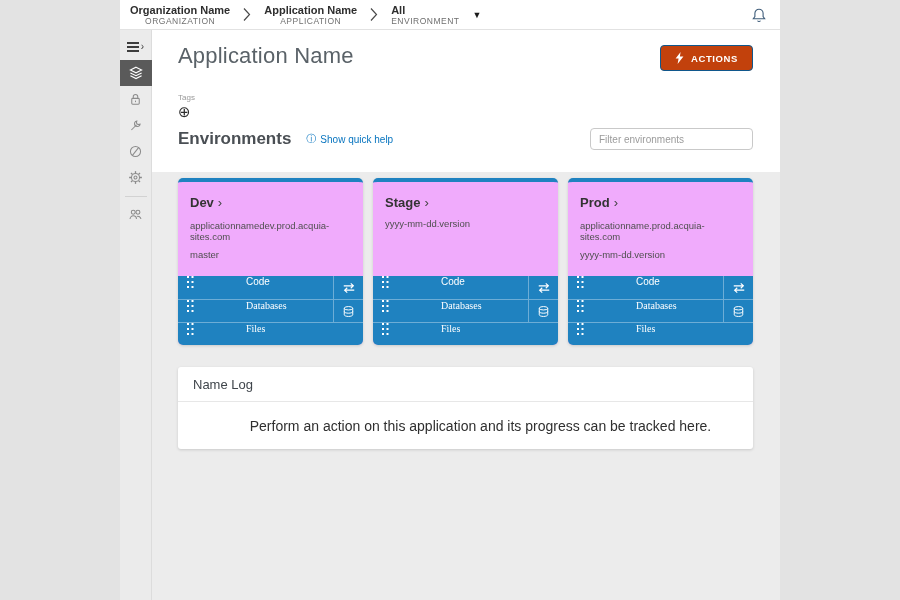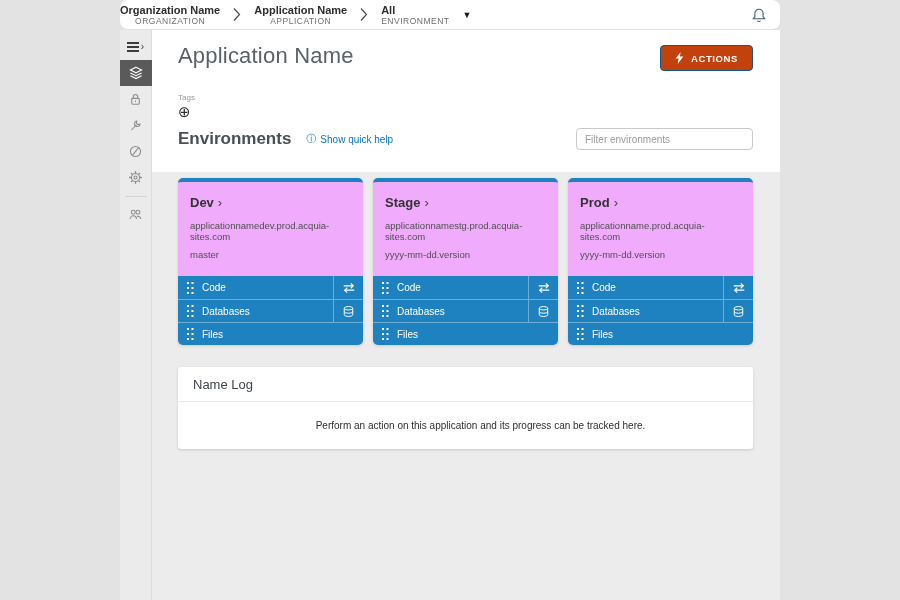--- a/index.html
+++ b/index.html
@@ -8,21 +8,21 @@
     font-family:"Liberation Sans","DejaVu Sans",sans-serif;
     background:#e3e3e3;
     position:relative;
     color:#333;
   }
 
   
   .topbar {
     position:absolute; left:120px; top:0; width:660px; height:30px;
     background:#fff; border-bottom:1px solid #e2e2e2;
-    display:flex; align-items:center; border-radius:8px;
+    display:flex; align-items:center; padding-left:10px;
   }
   .crumb { display:flex; flex-direction:column; justify-content:center; cursor:pointer; }
   .crumb-title { font-size:11px; font-weight:bold; color:#2e2e2e; line-height:12px; }
   .crumb-sub { font-size:8.5px; color:#6f6f6f; letter-spacing:.5px; line-height:10px;text-align:center; }
   .crumb-sep { margin:0 13px; display:flex; align-items:center; }
   .caret { margin-left:13px; font-size:9px; color:#1a1a1a; cursor:pointer; padding-top:1px; }
   .bell { position:absolute; right:13px; top:7px; cursor:pointer; }
 
   
   .sidebar {
@@ -58,21 +58,21 @@
   }
   .tags { margin-top:22px; }
   .tags-label { font-size:8px; color:#9a9a9a; }
   .tag-add { font-size:15px; color:#2e2e2e; line-height:15px; margin-top:2px; cursor:pointer; display:inline-block; }
   .env-bar { margin-top:7px; display:flex; align-items:center; }
   .env-heading { font-size:17px; font-weight:700; color:#4a4f54; }
   .quick-help { margin-left:15px; display:flex; align-items:center; gap:4px; color:#0774bf; cursor:pointer; }
   .quick-help .info-glyph { font-size:10px; }
   .quick-help .qh-text { font-size:10px; }
   .filter-input {
-    margin-left:auto; width:177px; height:22px;
+    margin-left:auto; width:163px; height:22px;
     border:1px solid #c9c9c9; border-radius:4px; background:#fff;
     font-size:10px; color:#444; padding:0 8px; outline:none;
     font-family:inherit;
   }
   .filter-input::placeholder { color:#9b9b9b; }
 
   
   .cards { display:flex; gap:10px; padding:6px 27px 0 26px; }
   .card {
     flex:1; background:#f0abfc; border-radius:5px;
@@ -80,35 +80,35 @@
     box-shadow:0 1px 3px rgba(0,0,0,.15);
     overflow:hidden;
   }
   .card-head { height:94px; padding:11px 12px; }
   .env-name { font-size:13px; font-weight:bold; color:#333; cursor:pointer; display:inline-flex; align-items:center; gap:4px; }
   .env-name .chev { font-size:13px; font-weight:normal; color:#444; }
   .env-domain { font-size:9.5px; color:#4f4f4f; margin-top:9px; }
   .env-version { font-size:9.5px; color:#4f4f4f; margin-top:7px; }
   .env-row {
     height:23px; background:#1f82c0; color:#fff;
-    display:flex; align-items:center; cursor:pointer;
-  }
-  .env-row + .env-row { border-top:1px solid rgba(255,255,255,.35); }
+    display:flex; cursor:pointer;gap:44px;
+  }
+  .env-row + .env-row { border-top:1px solid rgba(255,255,255,.35);font-family:Liberation Serif, serif; }
   .row-handle { width:24px; display:flex; justify-content:center; cursor:grab; }
   .row-label { font-size:10px; }
   .row-action {
     margin-left:auto; width:30px; height:100%;
     border-left:1px solid rgba(255,255,255,.35);
     display:flex; align-items:center; justify-content:center; cursor:pointer;
   }
 
   
   .tasklog { margin:22px 27px 0 26px; background:#fff; border-radius:3px; box-shadow:0 1px 3px rgba(0,0,0,.15); }
   .tasklog-head { padding:10px 15px 9px 15px; font-size:13px; color:#3f454b; border-bottom:1px solid #e7e7e7; }
-  .tasklog-body { height:47px; display:flex; align-items:center; justify-content:center; font-size:10px; color:#2f2f2f;padding-left:30px; }
+  .tasklog-body { height:47px; display:flex; align-items:center; justify-content:center; font-size:14px; color:#2f2f2f;padding-left:30px; }
 </style>
 </head>
 <body>
 
 <div class="topbar">
   <div class="crumb">
     <span class="crumb-title">Organization Name</span>
     <span class="crumb-sub">ORGANIZATION</span>
   </div>
   <span class="crumb-sep">
@@ -292,21 +292,20 @@
         <span class="row-label">Files</span>
       </div>
     </div>
 
     <div class="card">
       <div class="card-head">
         <span class="env-name">
           <span>Stage</span>
           <span class="chev">›</span>
         </span>
-        <div class="env-domain">applicationnamestg.prod.acquia-sites.com</div>
         <div class="env-version">yyyy-mm-dd.version</div>
       </div>
       <div class="env-row">
         <span class="row-handle">
           <svg width="7" height="12" viewBox="0 0 7 12" fill="#fff">
               <rect x="0" y="0" width="2" height="2"></rect>
               <rect x="4.5" y="0" width="2" height="2"></rect>
               <rect x="0" y="5" width="2" height="2"></rect>
               <rect x="4.5" y="5" width="2" height="2"></rect>
               <rect x="0" y="10" width="2" height="2"></rect>

